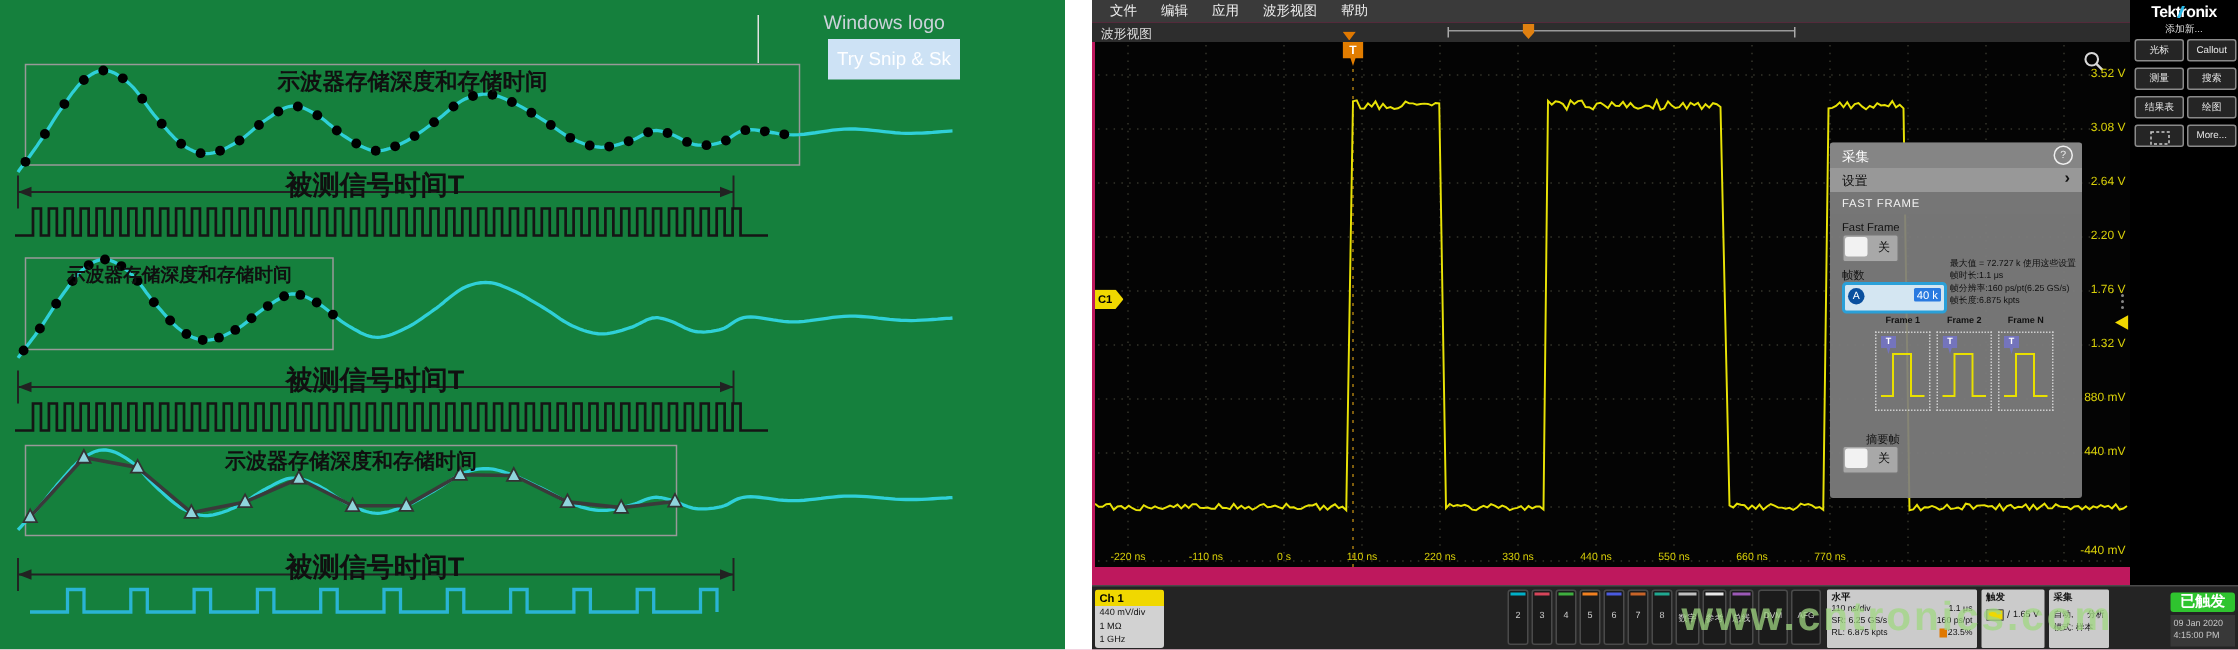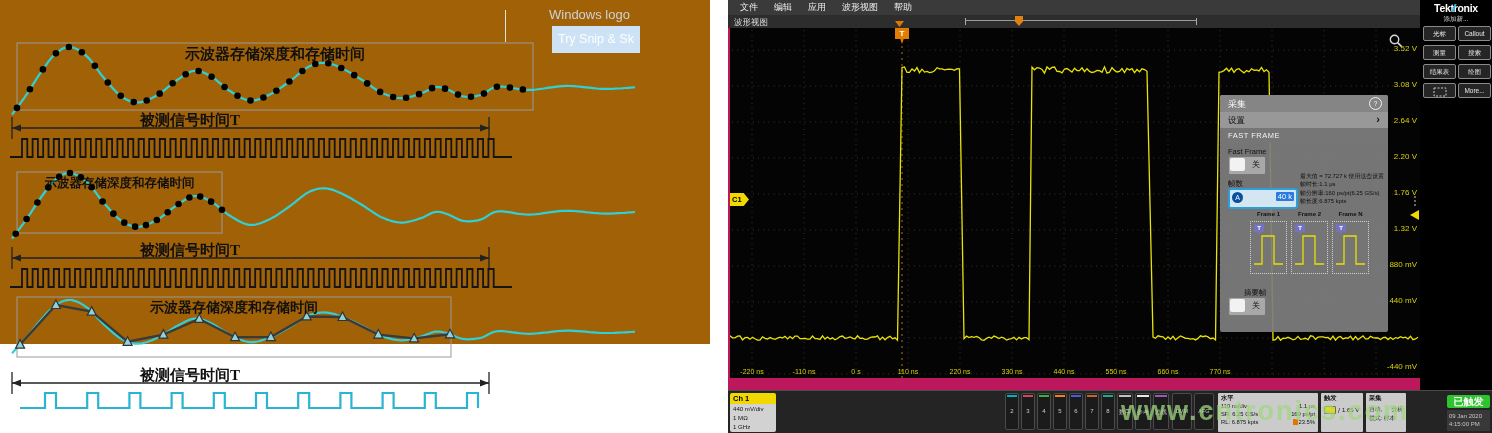--- a/index.html
+++ b/index.html
@@ -1,28 +1,28 @@
 <!DOCTYPE html>
 <html><head>
 <meta charset="utf-8">
 <style>
   html,body{margin:0;padding:0;background:#fff;}
   #root{position:relative;width:1492px;height:433px;background:#fff;font-family:"Liberation Sans",sans-serif;overflow:hidden;}
 
   
-  #left{position:absolute;left:0;top:0;width:710px;height:344px;background:#a16207;}
+  #left{position:absolute;left:0;top:0;width:710px;height:433px;background:#15803d;}
   #leftsvg{position:absolute;left:0;top:0;}
   .notif-line{position:absolute;left:505px;top:10px;width:1px;height:32px;background:#e2e2e2;}
   .notif-text{position:absolute;left:549px;top:7px;font-size:13px;color:#ccd2da;}
   .notif-btn{position:absolute;left:552px;top:26px;width:82px;height:27px;background:#cde2f5;color:#fdfeff;font-size:12.5px;line-height:27px;padding-left:6px;overflow:hidden;white-space:nowrap;}
   .dg-title{position:absolute;text-align:center;font-family:"DejaVu Serif",serif;font-weight:bold;color:#101010;}
   .t1{left:17px;top:45px;width:516px;font-size:15px;}
   .t2{left:17px;top:175px;width:205px;font-size:12.5px;}
   .t3{left:17px;top:299px;width:434px;font-size:14px;}
-  .dg-time{position:absolute;left:140px;width:220px;font-family:Liberation Serif, serif;font-weight:bold;font-size:15px;color:#101010;}
+  .dg-time{position:absolute;left:140px;width:220px;text-align:center;font-family:Liberation Sans, sans-serif;font-weight:bold;font-size:18px;color:#101010;}
   .m1{top:111px;}.m2{top:241px;}.m3{top:366px;}
 
   
   #scope{position:absolute;left:728px;top:0;width:764px;height:433px;background:#be185d;}
   #menubar{position:absolute;left:0;top:0;width:692px;height:15px;background:#3a3a3a;display:flex;align-items:center;gap:16px;padding-left:12px;box-sizing:border-box;}
   .menu-item{font-size:9px;color:#ededed;}
   #subbar{position:absolute;left:0;top:15px;width:692px;height:13px;background:#2d2d2d;}
   #viewlabel{position:absolute;left:6px;top:2px;font-size:8.5px;color:#ddd;}
   #ovbar{position:absolute;left:237px;top:3px;width:230px;height:7px;border-left:1px solid #aaa;border-right:1px solid #aaa;}
   #ovline{position:absolute;left:0;top:2px;width:100%;height:1px;background:#999;}

